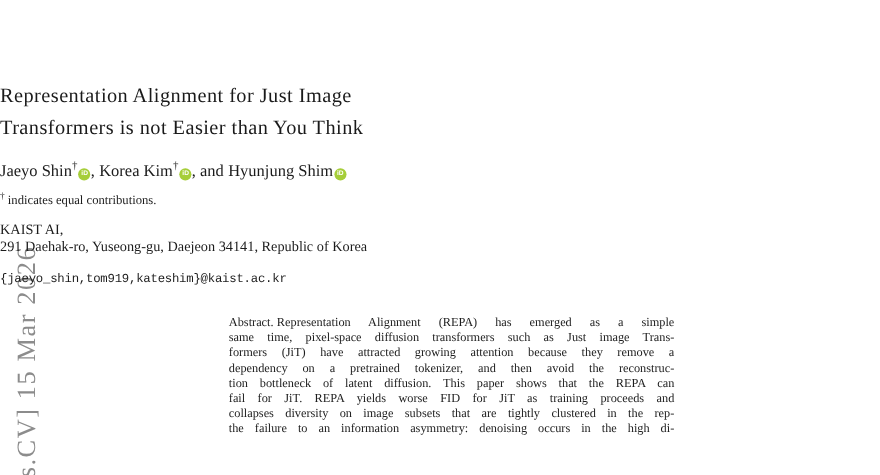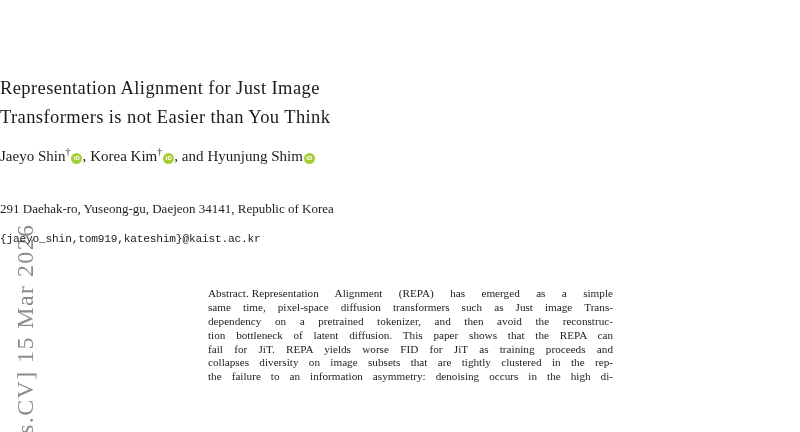--- a/index.html
+++ b/index.html
@@ -132,30 +132,35 @@
 
   <div class="title">
     <div>Representation Alignment for Just Image</div>
     <div>Transformers is not Easier than You Think</div>
   </div>
 
   <div class="authors">
     <span>Jaeyo Shin</span><sup>†</sup><span class="orcid" style="background: rgb(166, 206, 57);">iD</span><span class="author-sep">,</span><span>Korea Kim</span><sup>†</sup><span class="orcid" style="background: rgb(166, 206, 57);">iD</span><span class="author-sep">, and</span><span>Hyunjung Shim</span><span class="orcid" style="background: rgb(166, 206, 57);">iD</span>
   </div>
 
+  <div class="contrib-note">
+    <sup>†</sup> <span>indicates equal contributions.</span>
+  </div>
 
   <div class="affiliation">
+    <div>KAIST AI,</div>
     <div>291 Daehak-ro, Yuseong-gu, Daejeon 34141, Republic of Korea</div>
     <div class="affil-email">{jaeyo_shin,tom919,kateshim}@kaist.ac.kr</div>
   </div>
 
   <div class="abstract">
     <div class="abs-line"><span class="abs-label">Abstract.</span><span>Representation Alignment (REPA) has emerged as a simple</span></div>
     <div>
         <div class="abs-line">same time, pixel-space diffusion transformers such as Just image Trans-</div>
+        <div class="abs-line">formers (JiT) have attracted growing attention because they remove a</div>
         <div class="abs-line">dependency on a pretrained tokenizer, and then avoid the reconstruc-</div>
         <div class="abs-line">tion bottleneck of latent diffusion. This paper shows that the REPA can</div>
         <div class="abs-line">fail for JiT. REPA yields worse FID for JiT as training proceeds and</div>
         <div class="abs-line">collapses diversity on image subsets that are tightly clustered in the rep-</div>
         <div class="abs-line">the failure to an information asymmetry: denoising occurs in the high di-</div>
       </div>
   </div>
 
 </div>
 

